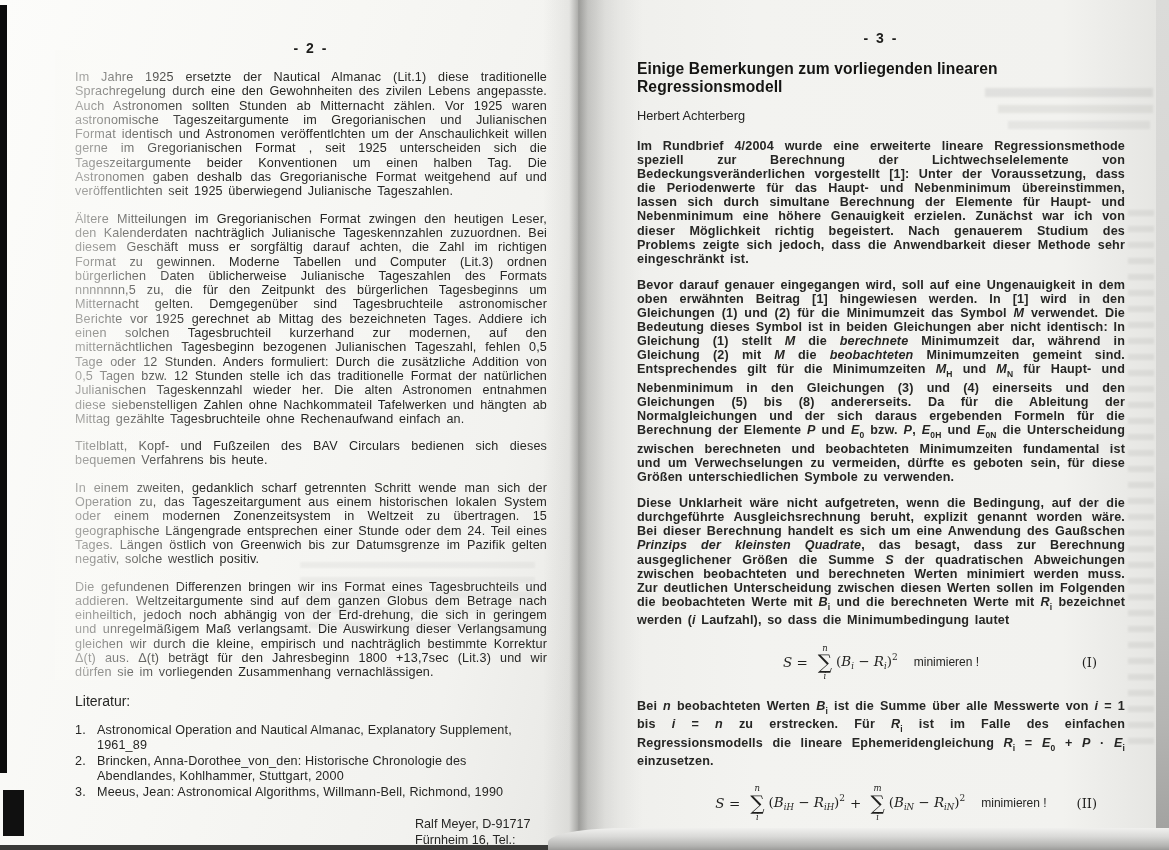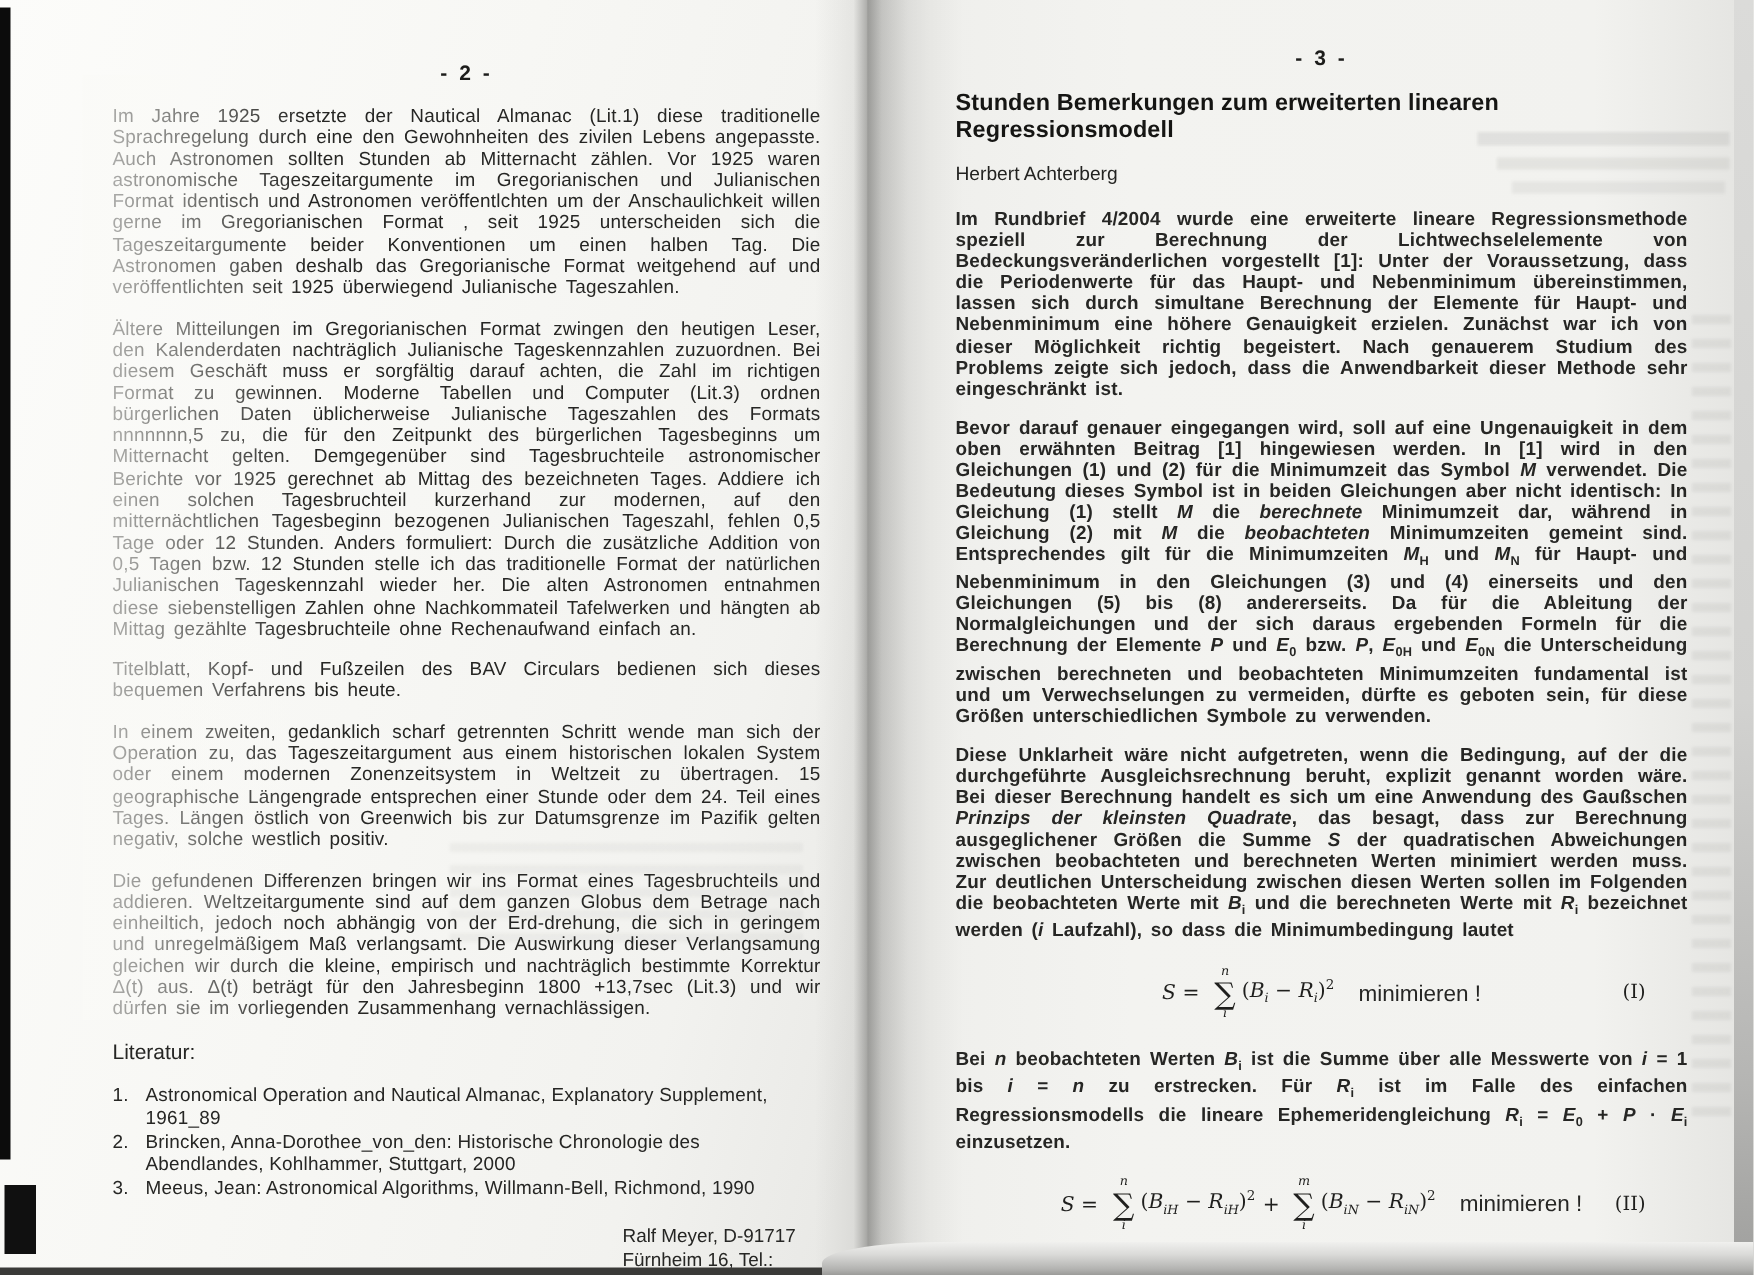--- a/index.html
+++ b/index.html
@@ -87,21 +87,21 @@
   
   .formula-row{position:relative;display:flex;justify-content:center;align-items:center;margin:16px 0 18px 0;}
   .formula-body{display:inline-flex;align-items:center;font-family:"DejaVu Serif",serif;font-size:13.5px;color:#1f1f1d;}
   .f-lhs{margin-right:6px;}
   .sigma-wrap{display:inline-flex;flex-direction:column;align-items:center;line-height:1;margin:0 4px;}
   .sig-sup,.sig-sub{font-size:8.5px;font-style:italic;font-family:"DejaVu Serif",serif;line-height:1;}
   .sig{font-size:20px;line-height:1;}
   .f-expr sub{font-size:8.5px;font-style:italic;}
   .f-expr sup{font-size:9px;}
   .f-plus{margin:0 5px;}
-  .f-note{font-family:"Liberation Sans",sans-serif;font-size:15px;margin-left:16px;color:#262624;}
+  .f-note{font-family:"Liberation Sans",sans-serif;font-size:12px;margin-left:16px;color:#262624;}
   .f-label{
     position:absolute;right:28px;top:50%;transform:translateY(-50%);
     font-family:"DejaVu Serif",serif;font-size:13px;color:#1f1f1d;
   }
   i{font-style:italic;}
   sub{font-size:8.5px;}
   sup{font-size:9px;}
 </style>
 </head>
 <body>
@@ -138,21 +138,21 @@
   </div>
   <div class="contact">
     <div>Ralf Meyer,  D-91717 Fürnheim 16, Tel.: 09832-65903</div>
 
   </div>
 </div>
 <div class="wash"></div>
 
 <div class="text-col col-right">
   <div class="page-num">- 3 -</div>
-  <div class="article-title">Stunden Bemerkungen zum erweiterten linearen Regressionsmodell</div>
+  <div class="article-title">Einige Bemerkungen zum vorliegenden linearen Regressionsmodell</div>
   <div class="author">Herbert Achterberg</div>
   <p class="body-par">Im Rundbrief 4/2004 wurde eine erweiterte lineare Regressionsmethode speziell zur Berechnung der Lichtwechselelemente von Bedeckungsveränderlichen vorgestellt [1]: Unter der Voraussetzung, dass die Periodenwerte für das Haupt- und Nebenminimum übereinstimmen, lassen sich durch simultane Berechnung der Elemente für Haupt- und Nebenminimum eine höhere Genauigkeit erzielen. Zunächst war ich von dieser Möglichkeit richtig begeistert. Nach genauerem Studium des Problems zeigte sich jedoch, dass die Anwendbarkeit dieser Methode sehr eingeschränkt ist.</p>
   <p class="body-par">Bevor darauf genauer eingegangen wird, soll auf eine Ungenauigkeit in dem oben erwähnten Beitrag [1] hingewiesen werden. In [1] wird in den Gleichungen (1) und (2) für die Minimumzeit das Symbol <i>M</i> verwendet. Die Bedeutung dieses Symbol ist in beiden Gleichungen aber nicht identisch: In Gleichung (1) stellt <i>M</i> die <i>berechnete</i> Minimumzeit dar, während in Gleichung (2) mit <i>M</i> die <i>beobachteten</i> Minimumzeiten gemeint sind. Entsprechendes gilt für die Minimumzeiten <i>M</i><sub>H</sub> und <i>M</i><sub>N</sub> für Haupt- und Nebenminimum in den Gleichungen (3) und (4) einerseits und den Gleichungen (5) bis (8) andererseits. Da für die Ableitung der Normalgleichungen und der sich daraus ergebenden Formeln für die Berechnung der Elemente <i>P</i> und <i>E</i><sub>0</sub> bzw. <i>P</i>, <i>E</i><sub>0H</sub> und <i>E</i><sub>0N</sub> die Unterscheidung zwischen berechneten und beobachteten Minimumzeiten fundamental ist und um Verwechselungen zu vermeiden, dürfte es geboten sein, für diese Größen unterschiedlichen Symbole zu verwenden.</p>
   <p class="body-par">Diese Unklarheit wäre nicht aufgetreten, wenn die Bedingung, auf der die durchgeführte Ausgleichsrechnung beruht, explizit genannt worden wäre. Bei dieser Berechnung handelt es sich um eine Anwendung des Gaußschen <i>Prinzips der kleinsten Quadrate</i>, das besagt, dass zur Berechnung ausgeglichener Größen die Summe <i>S</i> der quadratischen Abweichungen zwischen beobachteten und berechneten Werten minimiert werden muss. Zur deutlichen Unterscheidung zwischen diesen Werten sollen im Folgenden die beobachteten Werte mit <i>B</i><sub>i</sub> und die berechneten Werte mit <i>R</i><sub>i</sub> bezeichnet werden (<i>i</i> Laufzahl), so dass die Minimumbedingung lautet</p>
 
   <div class="formula-row">
     <div class="formula-body">
       <span class="f-lhs"><i>S</i> =</span>
       <span class="sigma-wrap">
         <span class="sig-sup">n</span>

